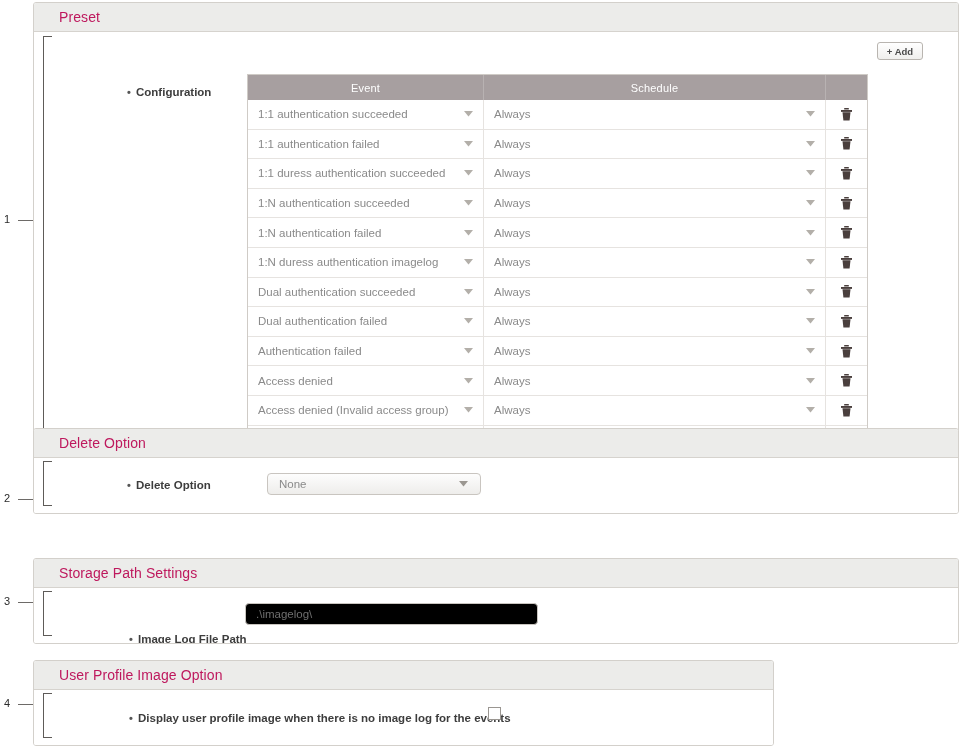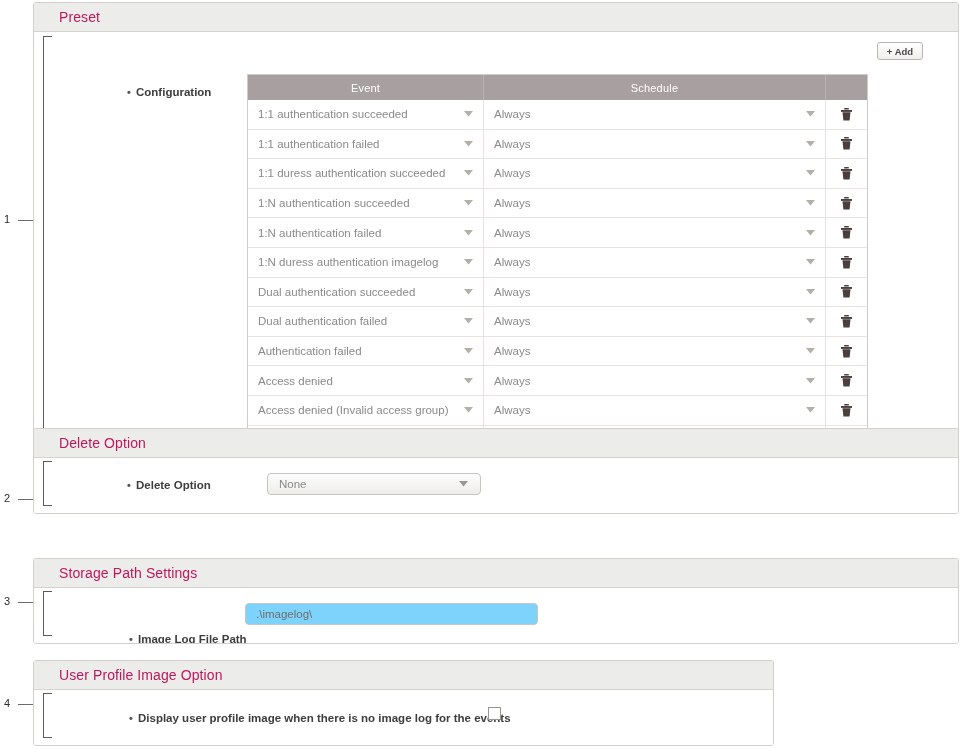--- a/index.html
+++ b/index.html
@@ -206,21 +206,21 @@
     color: #8a8a8a;
   }
   .select-box .caret { margin-right: 10px; }
 
   
   .text-input {
     position: absolute;
     height: 22px;
     border: 1px solid #c9c5c0;
     border-radius: 4px;
-    background: #7dd3fc;
+    background: #000000;
     box-sizing: border-box;
     padding: 0 10px;
     font-family: "Liberation Sans", sans-serif;
     font-size: 11.5px;
     color: #6f6f6f;
     outline: none;
   }
 
   
   .checkbox {

